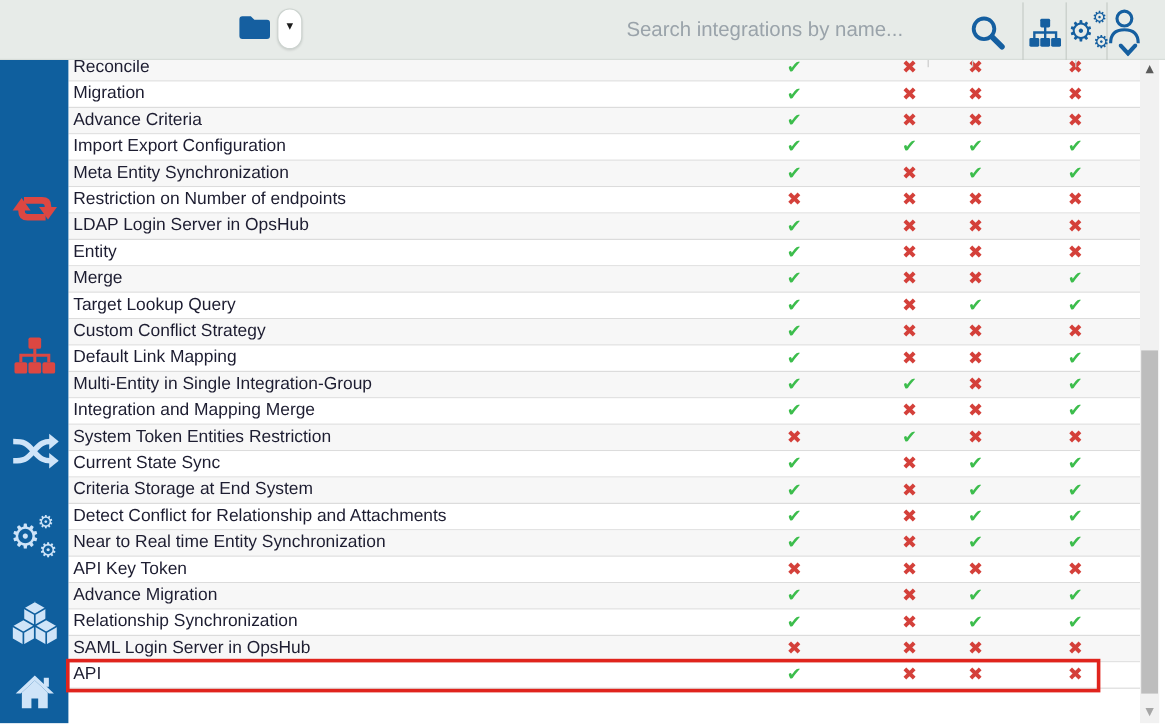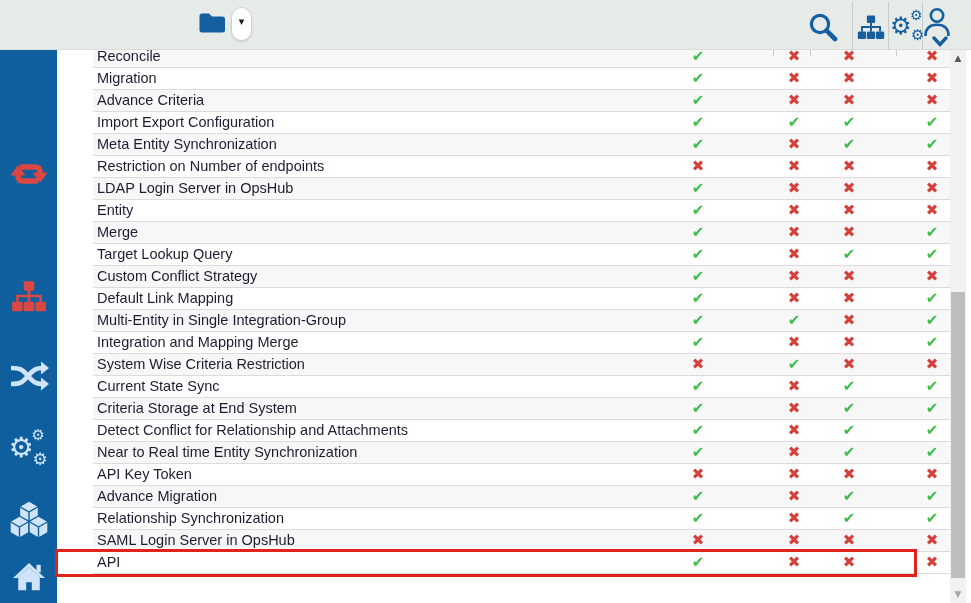--- a/index.html
+++ b/index.html
@@ -45,21 +45,21 @@
   .red-ic{ color:var(--icon_red); } .blue-ic{ color:var(--icon_light_blue); }
   .si-gears .gearwrap{ position:relative; width:42px; height:42px; color:var(--icon_light_blue); }
   .si-gears .g1{ left:1px; top:6px; font-size:28px; color:var(--icon_light_blue); }
   .si-gears .g2{ left:24px; top:0px; font-size:15px; color:var(--icon_light_blue); }
   .si-gears .g3{ left:25px; top:23px; font-size:17px; color:var(--icon_light_blue); }
   
   .table-viewport {
     position:absolute; left:57px; top:50px; width:893px; height:553px;
     overflow:hidden; background:#fff; z-index:5;
   }
-  .rows { margin-top:-4px;padding-left:36px; }
+  .rows { margin-top:-4px; }
   .row { position:relative; height:22px; border-bottom:1px solid var(--row_border); background:#fff; }
   .row.alt { background: var(--row_alt); }
   .feature {
     display:block; padding-left:4px; font-size:14.5px; line-height:21px;
     color:var(--text_dark); white-space:nowrap;
   }
   .mark {
     position:absolute; top:0; width:20px; text-align:center; font-weight:bold;
     font-size:15px; line-height:21px; font-family:"DejaVu Sans", sans-serif;
   }
@@ -89,20 +89,21 @@
     <div class="folder-btn">
       <svg width="28" height="24" viewBox="0 0 28 24">
         <path d="M1.5 5 Q1.5 2.5 4 2.5 H11 L14 5.5 H24.5 Q27 5.5 27 8 V19 Q27 21.5 24.5 21.5 H4 Q1.5 21.5 1.5 19 Z" fill="currentColor"></path>
       </svg>
     </div>
 
     <div class="folder-dd">
       <span class="caret">▾</span>
     </div>
 
+    <input class="search-input" type="text" placeholder="Search integrations by name..." style="">
 
     <div class="search-btn">
       <svg width="30" height="30" viewBox="0 0 30 30" fill="none" stroke="currentColor">
         <circle cx="12" cy="12" r="8.6" stroke-width="3.2"></circle>
         <line x1="18.6" y1="18.6" x2="27" y2="27" stroke-width="4.6" stroke-linecap="round"></line>
       </svg>
     </div>
 
     <div class="hsep sep1"></div>
     <div class="hsep sep2"></div>
@@ -290,21 +291,21 @@
           <span class="mark m4 check">✔</span>
         </div>
         <div class="row">
       <span class="feature">Integration and Mapping Merge</span>
     <span class="mark m1 check">✔</span>
           <span class="mark m2 cross">✖</span>
           <span class="mark m3 cross">✖</span>
           <span class="mark m4 check">✔</span>
         </div>
         <div class="row alt">
-      <span class="feature">System Wise Criteria Restriction</span>
+      <span class="feature">System Token Entities Restriction</span>
     <span class="mark m1 cross">✖</span>
           <span class="mark m2 check">✔</span>
           <span class="mark m3 cross">✖</span>
           <span class="mark m4 cross">✖</span>
         </div>
         <div class="row">
       <span class="feature">Current State Sync</span>
     <span class="mark m1 check">✔</span>
           <span class="mark m2 cross">✖</span>
           <span class="mark m3 check">✔</span>

